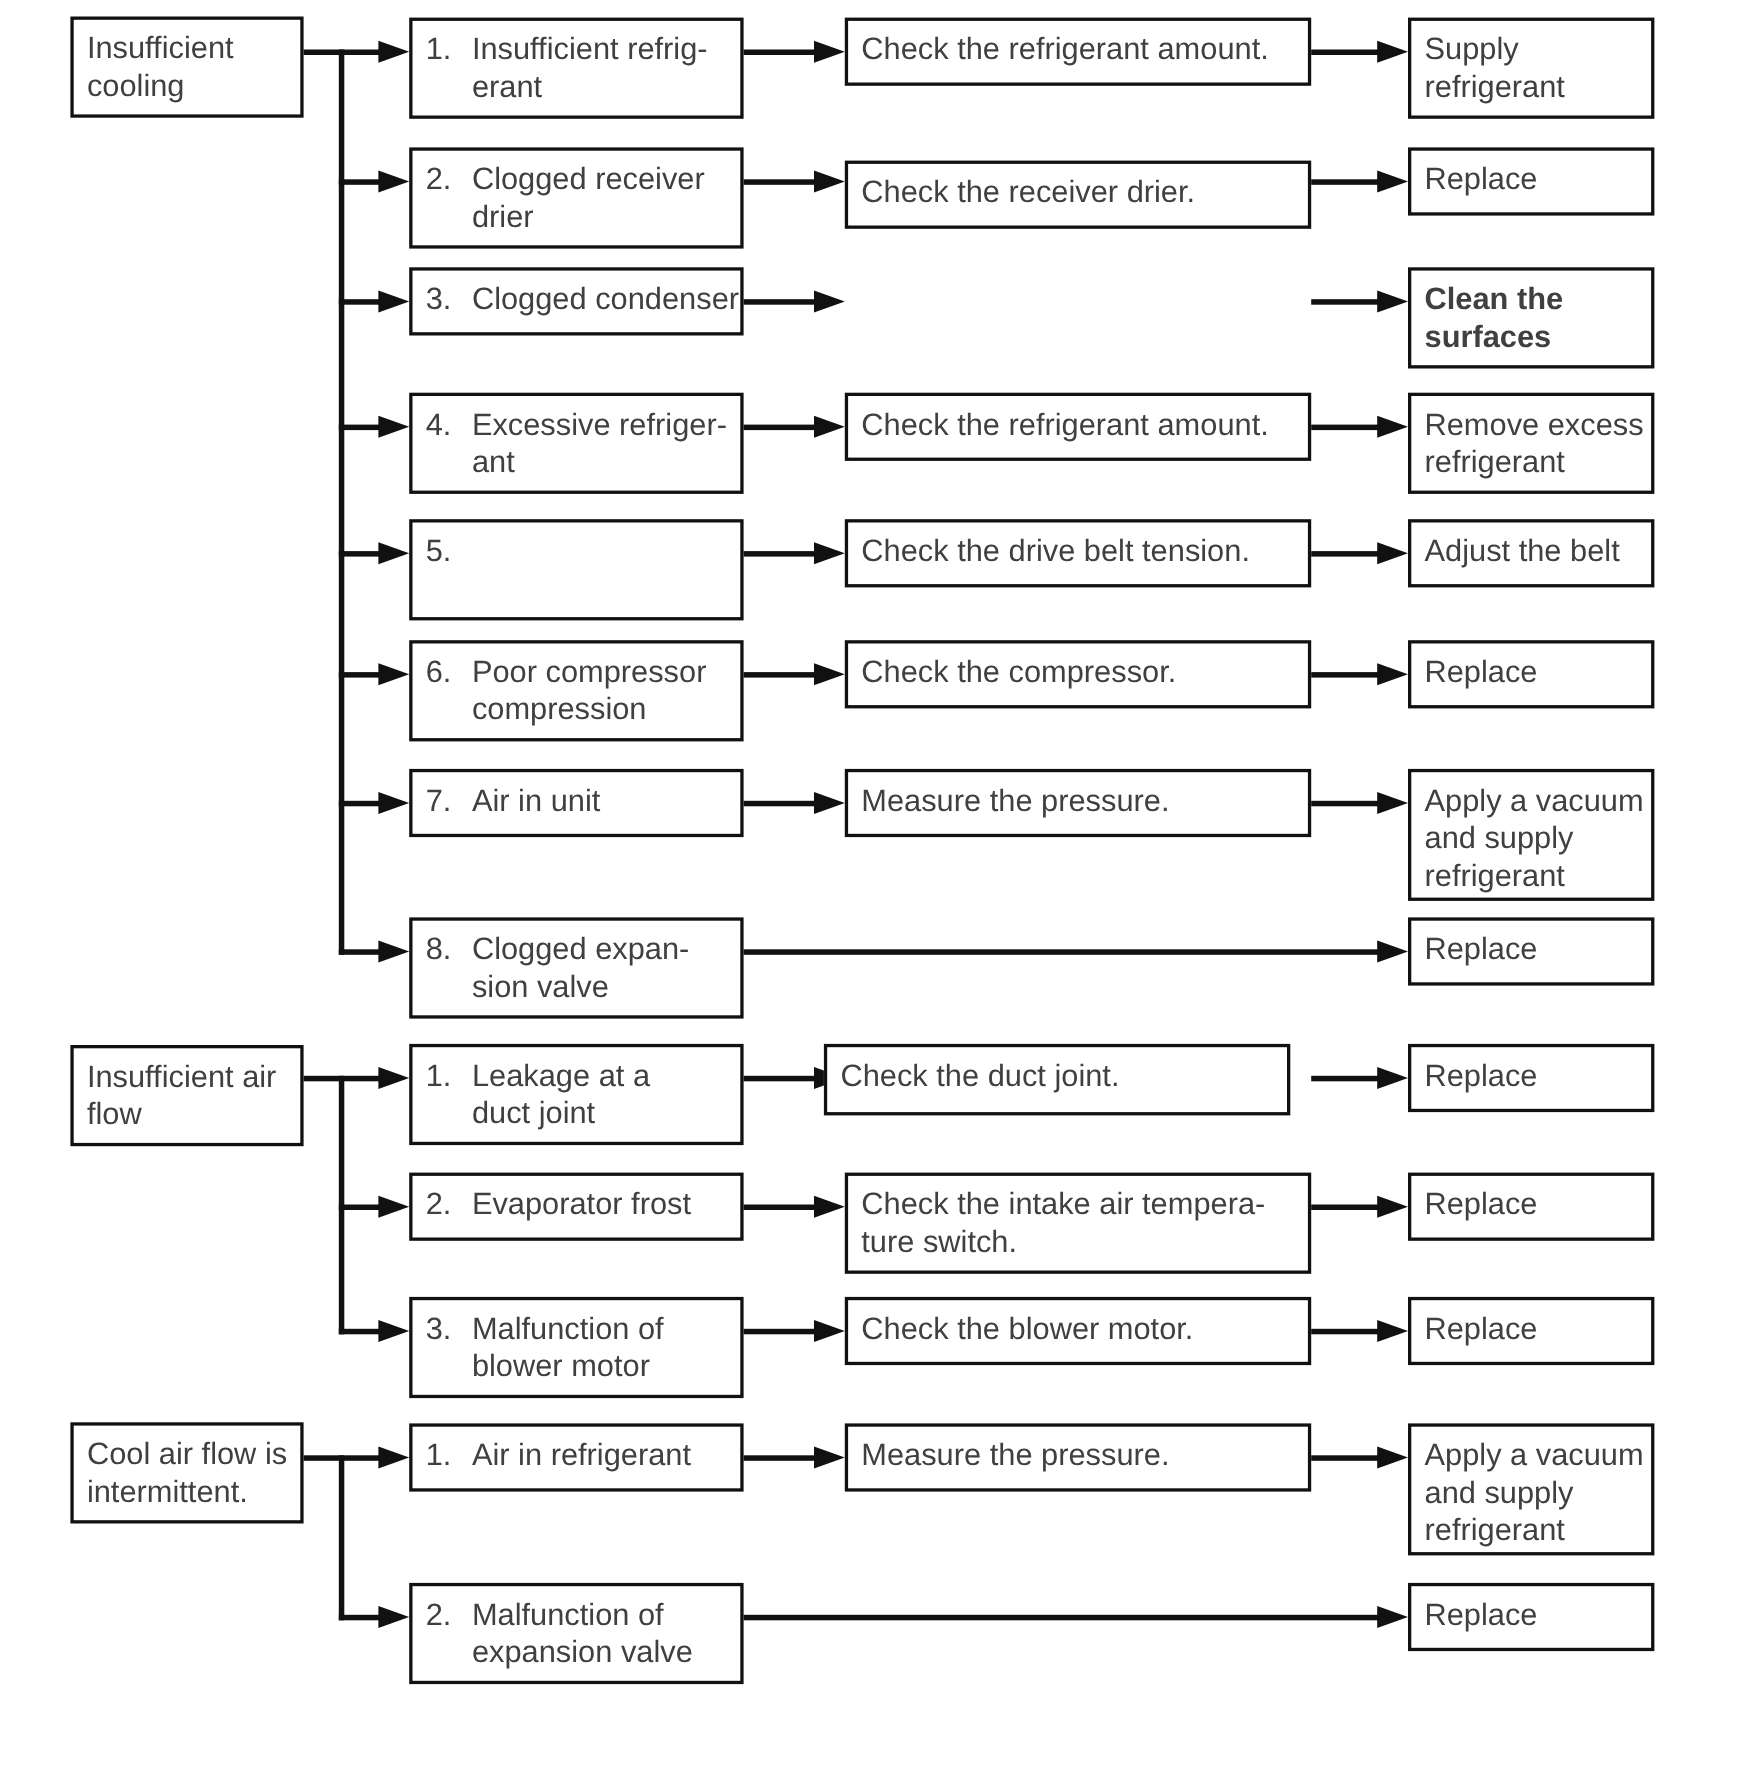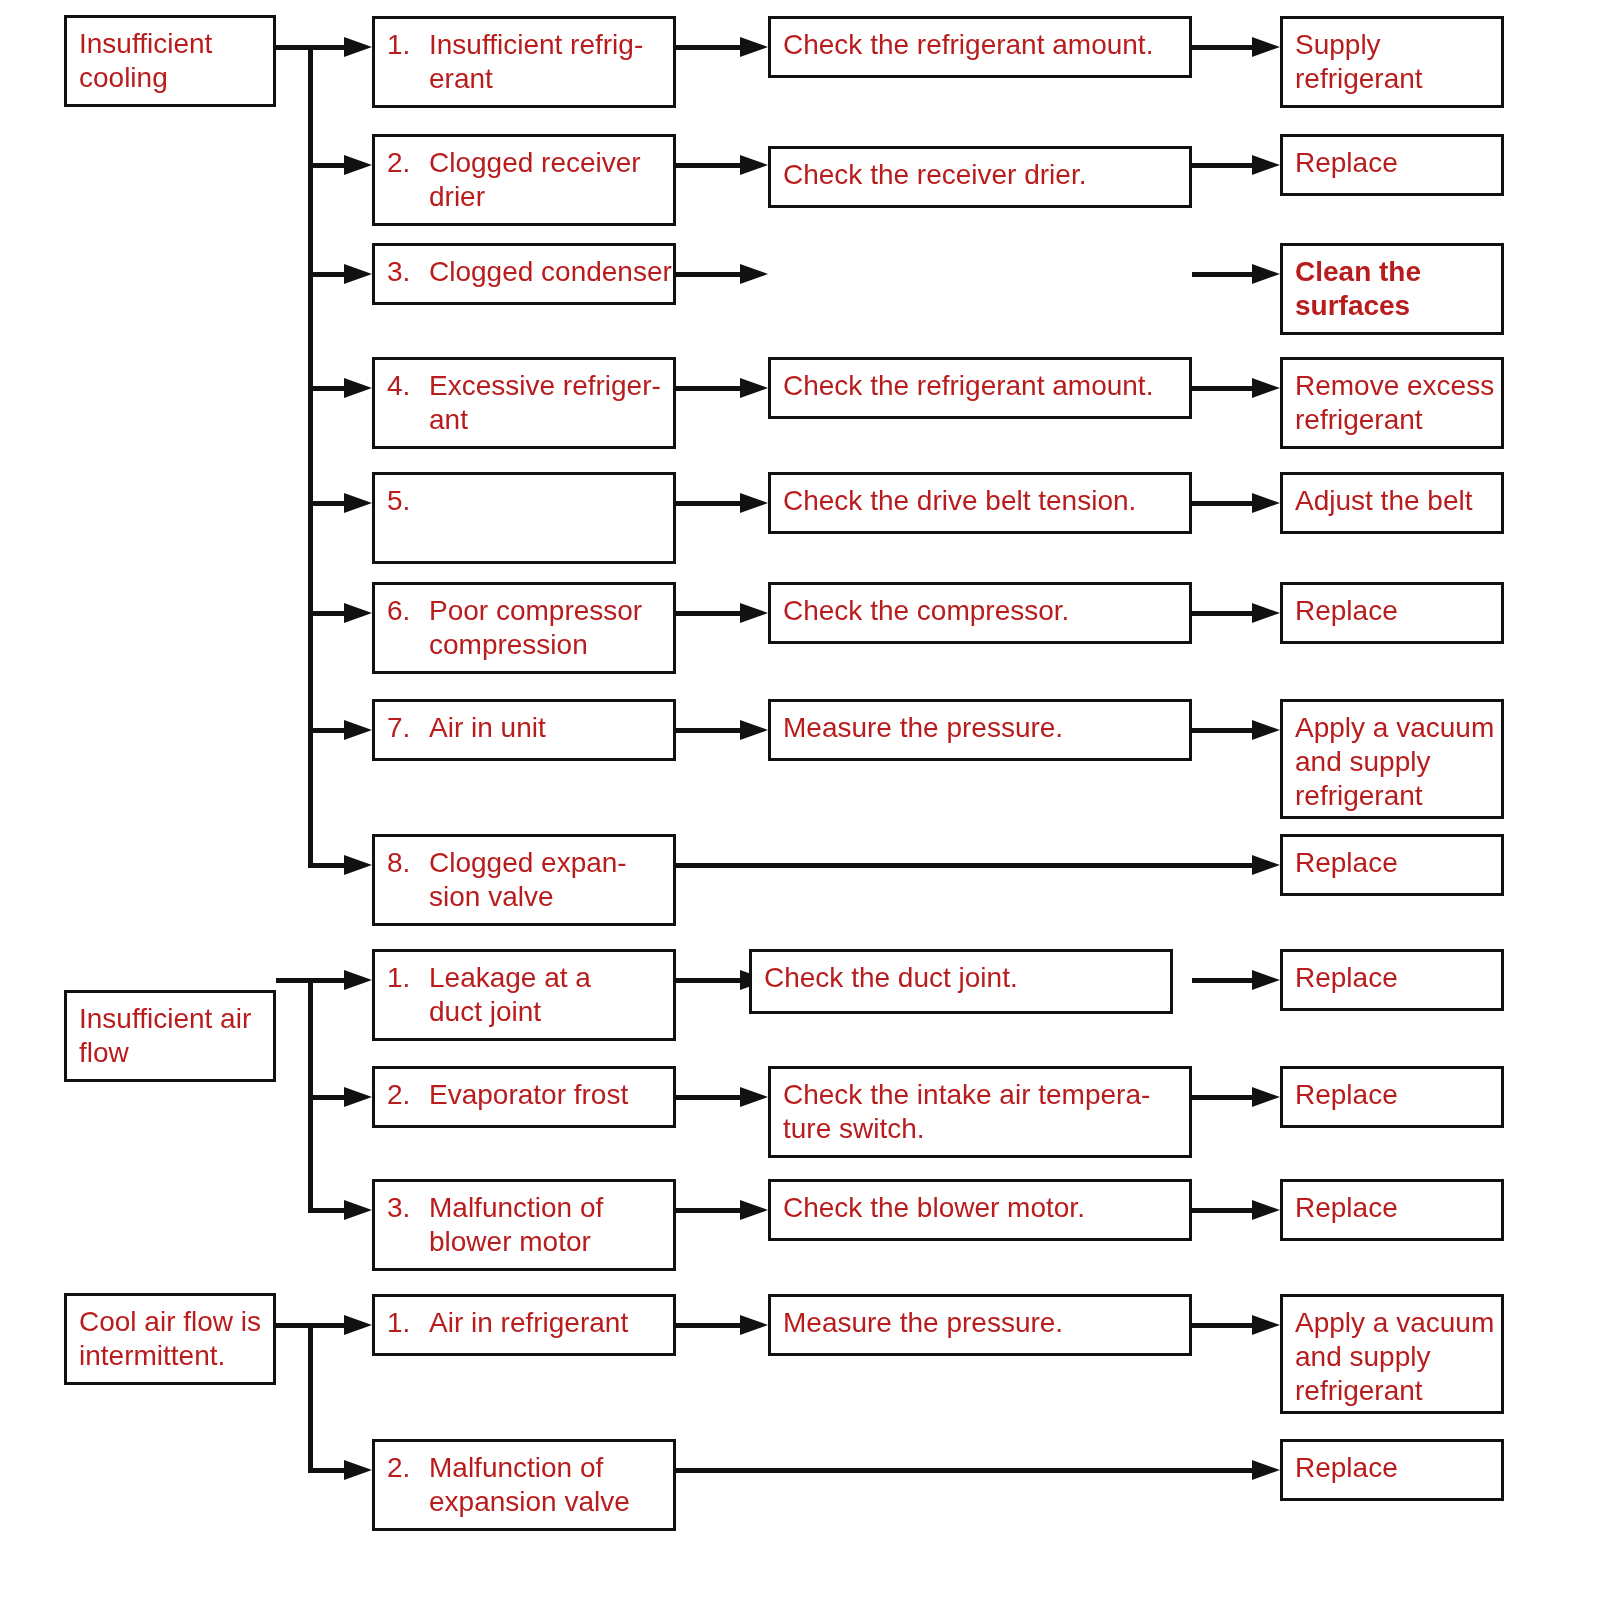--- a/index.html
+++ b/index.html
@@ -6,21 +6,21 @@
     margin: 0;
     padding: 0;
     background: #ffffff;
   }
   #stage {
     position: relative;
     width: 1600px;
     height: 1616px;
     background: #ffffff;
     font-family: "Liberation Sans", sans-serif;
-    color: #b91c1c;
+    color: #404040;
     overflow: hidden;
   }
   .box {
     position: absolute;
     background: #ffffff;
     border: 3px solid #111111;
     box-sizing: border-box;
     font-size: 28px;
     line-height: 34px;
   }
@@ -233,21 +233,21 @@
 sion valve</span>
       </div>
     </div>
     <div class="hline" style="left: 676px; top: 863px; width: 578px;"></div>
     <div class="ahead" style="left: 1252px; top: 855px;"></div>
     <div class="box" style="left: 1280px; top: 834px; width: 224px; height: 62px;">
       <div class="inner">
         <span class="txt">Replace</span>
       </div>
     </div>
-    <div class="box" style="left: 64px; top: 950px; width: 212px; height: 92px; margin-top: 40px;">
+    <div class="box" style="left: 64px; top: 950px; width: 212px; height: 92px;">
       <div class="inner">
         <span class="txt">Insufficient air
 flow</span>
       </div>
     </div>
     <div class="vline" style="left: 308px; top: 978px; height: 235px;"></div>
     <div class="hline" style="left: 276px; top: 978px; width: 70px;"></div>
     <div class="ahead" style="left: 344px; top: 970px;"></div>
     <div class="box" style="left: 372px; top: 949px; width: 304px; height: 92px;">
       <div class="inner">

